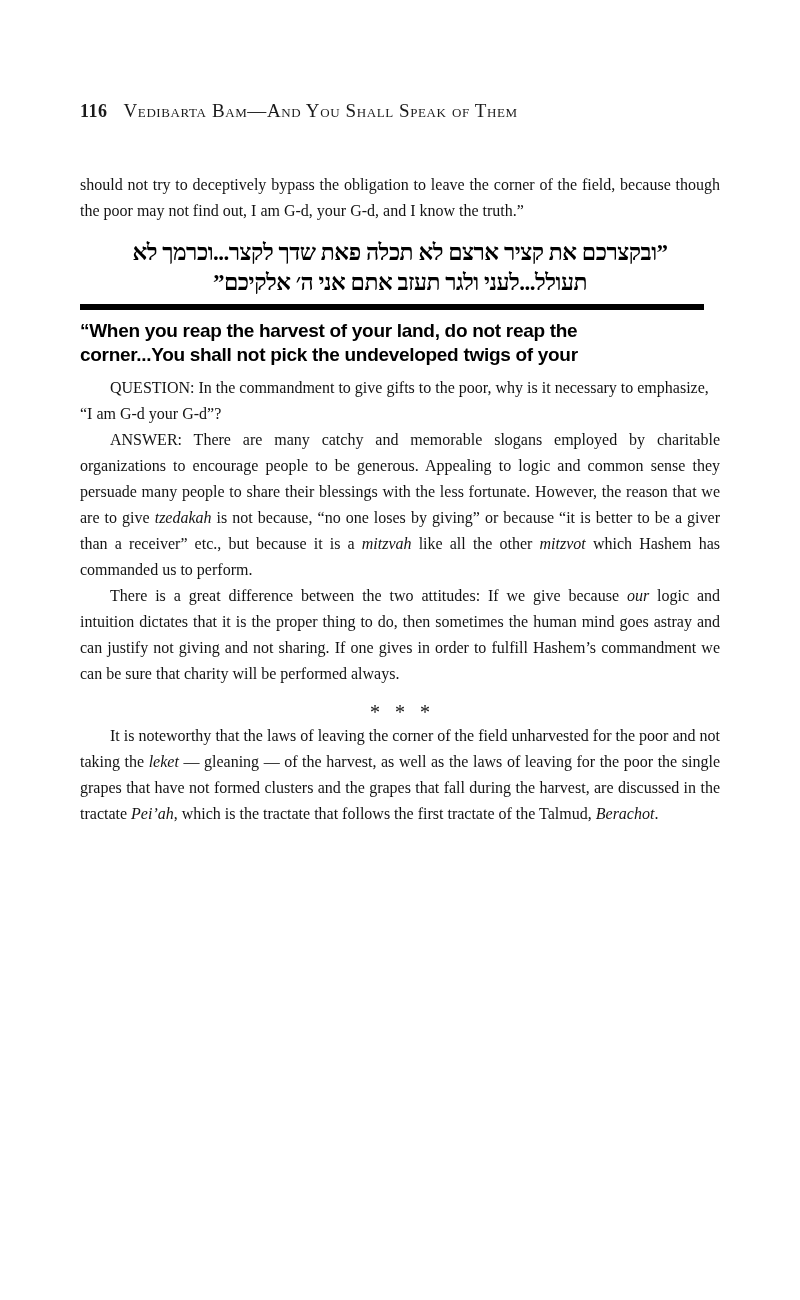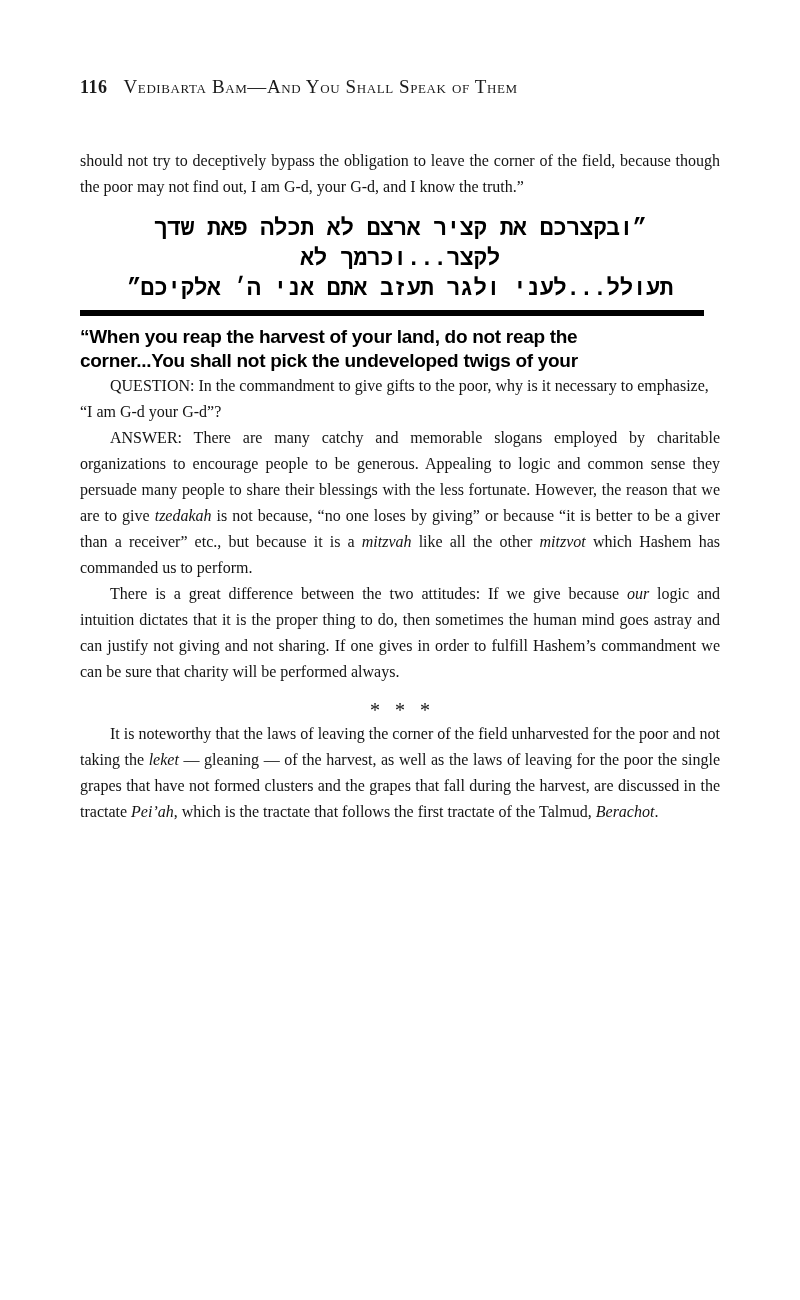--- a/index.html
+++ b/index.html
@@ -7,21 +7,21 @@
     padding: 0;
     width: 800px;
     height: 1300px;
     overflow: hidden;
     background: #ffffff;
   }
   .page {
     box-sizing: border-box;
     width: 800px;
     height: 1300px;
-    padding: 76px 80px 40px 80px;
+    padding: 100px 80px 40px 80px;
     background: #ffffff;
     color: #111111;
     font-family: "Liberation Serif", serif;
   }
   .running-header {
     display: flex;
     align-items: baseline;
     font-size: 18px;
     line-height: 22px;
     color: #1a1a1a;
@@ -52,41 +52,41 @@
     text-align: left; 
     font-family: "DejaVu Sans", sans-serif;
     font-size: 14px;
     line-height: 20px;
     margin: 8px 6px 0 0;
     color: #222222;
   }
   .hebrew-verse {
     direction: rtl;
     text-align: center;
-    font-family: Liberation Mono, monospace;
+    font-family: Liberation Serif, serif;
     font-weight: bold;
     font-size: 23px;
     line-height: 30px;
     letter-spacing: -0.5px;
     margin: 14px 0 0 0;
     color: #000000;
   }
   .black-bar {
     height: 6px;
     width: 624px;
     background: #000000;
     margin: 6px 0 0 0;
   }
   .translation {
     font-family: "Liberation Sans", sans-serif;
     font-weight: bold;
     font-size: 19px;
     line-height: 24px;
     letter-spacing: -0.3px;
-    margin: 9px 0 0 0;
+    margin: 9px 0 8px 0;
     color: #000000;
   }
   .m-question   { margin-top: 12px; }
   .m-answer     { margin-top: 16px; }
   .m-difference { margin-top: 20px; }
   .stars {
     text-align: center;
     font-size: 20px;
     line-height: 22px;
     white-space: pre;

